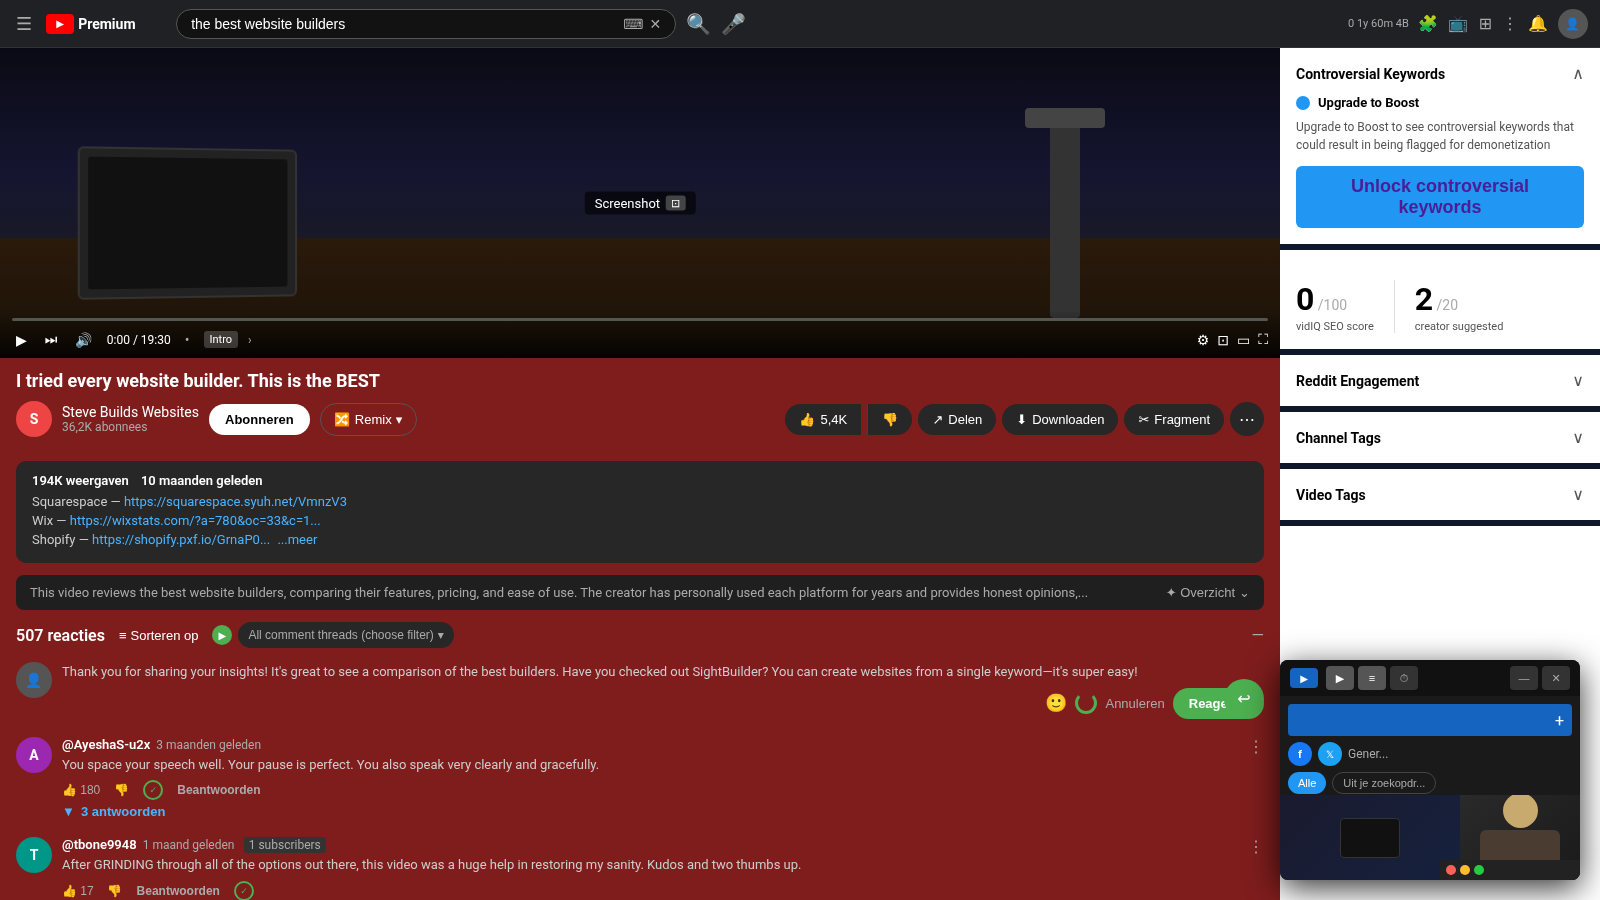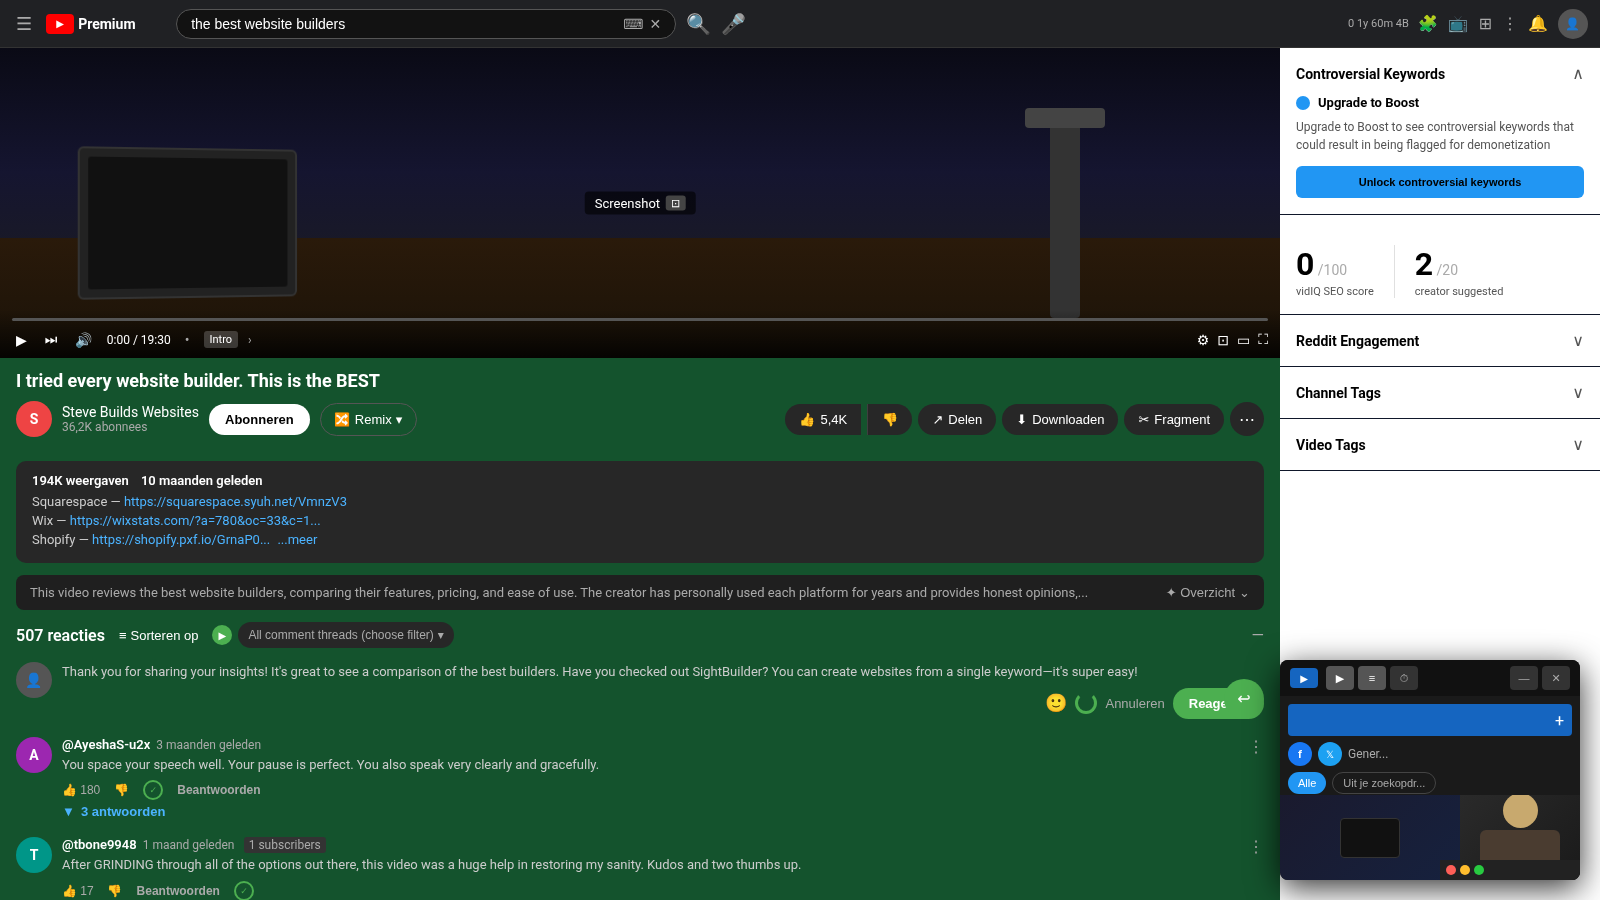--- a/index.html
+++ b/index.html
@@ -106,21 +106,21 @@
     
     .main-layout {
       display: flex;
       height: calc(900px - 48px);
     }
 
     
     .content-area {
       flex: 1;
       overflow-y: auto;
-      background: #14532d;
+      background: #7f1d1d;
     }
     .content-area::-webkit-scrollbar { width: 6px; }
     .content-area::-webkit-scrollbar-track { background: #1a1a1a; }
     .content-area::-webkit-scrollbar-thumb { background: #555; border-radius: 3px; }
 
     
     .video-player {
       position: relative;
       background: #000;
       width: 100%;
@@ -500,21 +500,21 @@
       width: 320px;
       background: #fff;
       color: #000;
       overflow-y: auto;
       flex-shrink: 0;
     }
     .right-sidebar::-webkit-scrollbar { width: 4px; }
     .right-sidebar::-webkit-scrollbar-thumb { background: #ccc; }
 
     .sidebar-section {
-      border-bottom: 1px solid #0f172a;
+      border-bottom: 6px solid #0f172a;
       padding: 16px;
     }
     .sidebar-section-header {
       display: flex;
       align-items: center;
       justify-content: space-between;
       cursor: pointer;
     }
     .sidebar-section-title {
       font-size: 14px;
@@ -545,25 +545,25 @@
       color: #000;
     }
     .upgrade-desc {
       font-size: 12px;
       color: #555;
       margin-bottom: 12px;
       line-height: 1.5;
     }
     .unlock-btn {
       background: #2196f3;
-      color: #000000;
+      color: #4c1d95;
       border: none;
       padding: 10px 31px;
       border-radius: 6px;
-      font-size: 11px;
+      font-size: 18px;
       font-weight: 600;
       cursor: pointer;
       width: 100%;
     }
 
     
     .scores-row {
       display: flex;
       gap: 20px;
       margin-top: 14px;

